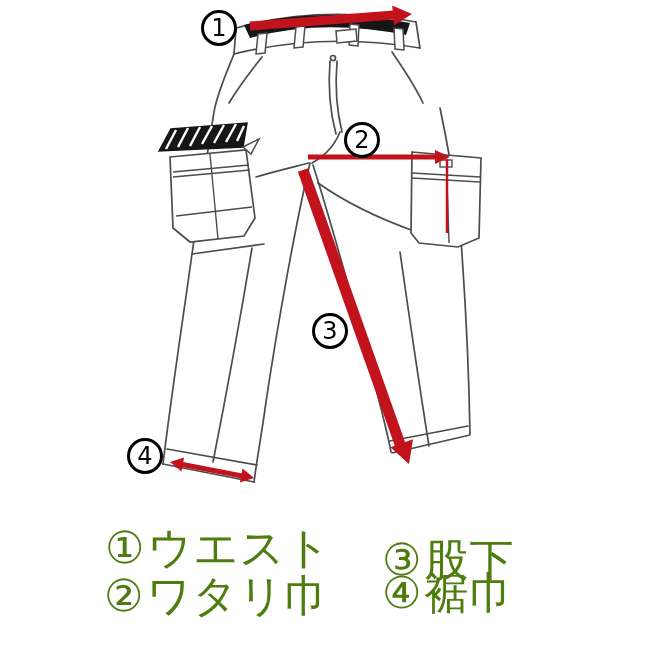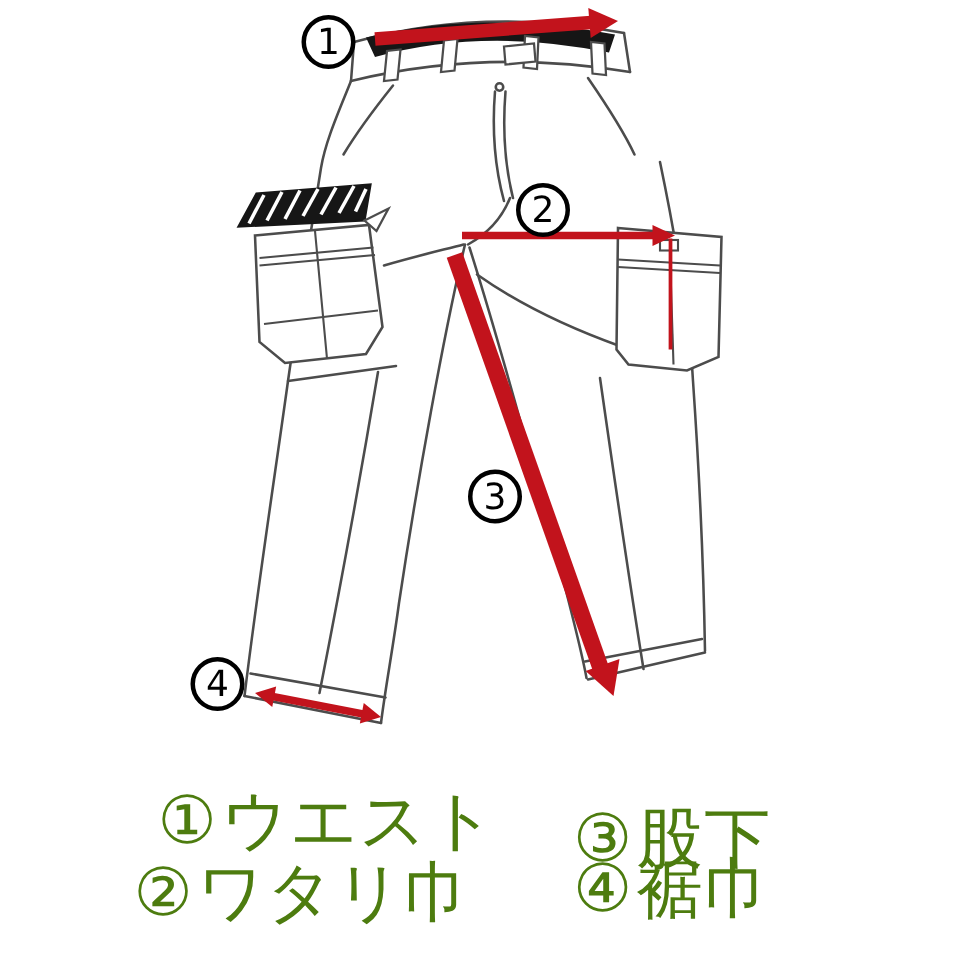--- a/index.html
+++ b/index.html
@@ -149,21 +149,21 @@
     <span>4</span>
   </div>
 
   <div>
     <div class="legend-item" style="left:105px; top:524px;">
       <span class="num">①</span><span>ウエスト</span>
     </div>
     <div class="legend-item" style="left:382px; top:496px;margin-top:40px;">
       <span class="num">③</span><span>股下</span>
     </div>
-    <div class="legend-item" style="left:89px; top:572px;">
+    <div class="legend-item" style="left:104px; top:572px;">
       <span class="num">②</span><span>ワタリ巾</span>
     </div>
     <div class="legend-item" style="left:382px; top:572px;font-family:Liberation Mono, monospace;">
       <span class="num">④</span><span>裾巾</span>
     </div>
   </div>
 
 </div>
 
 </body></html>

